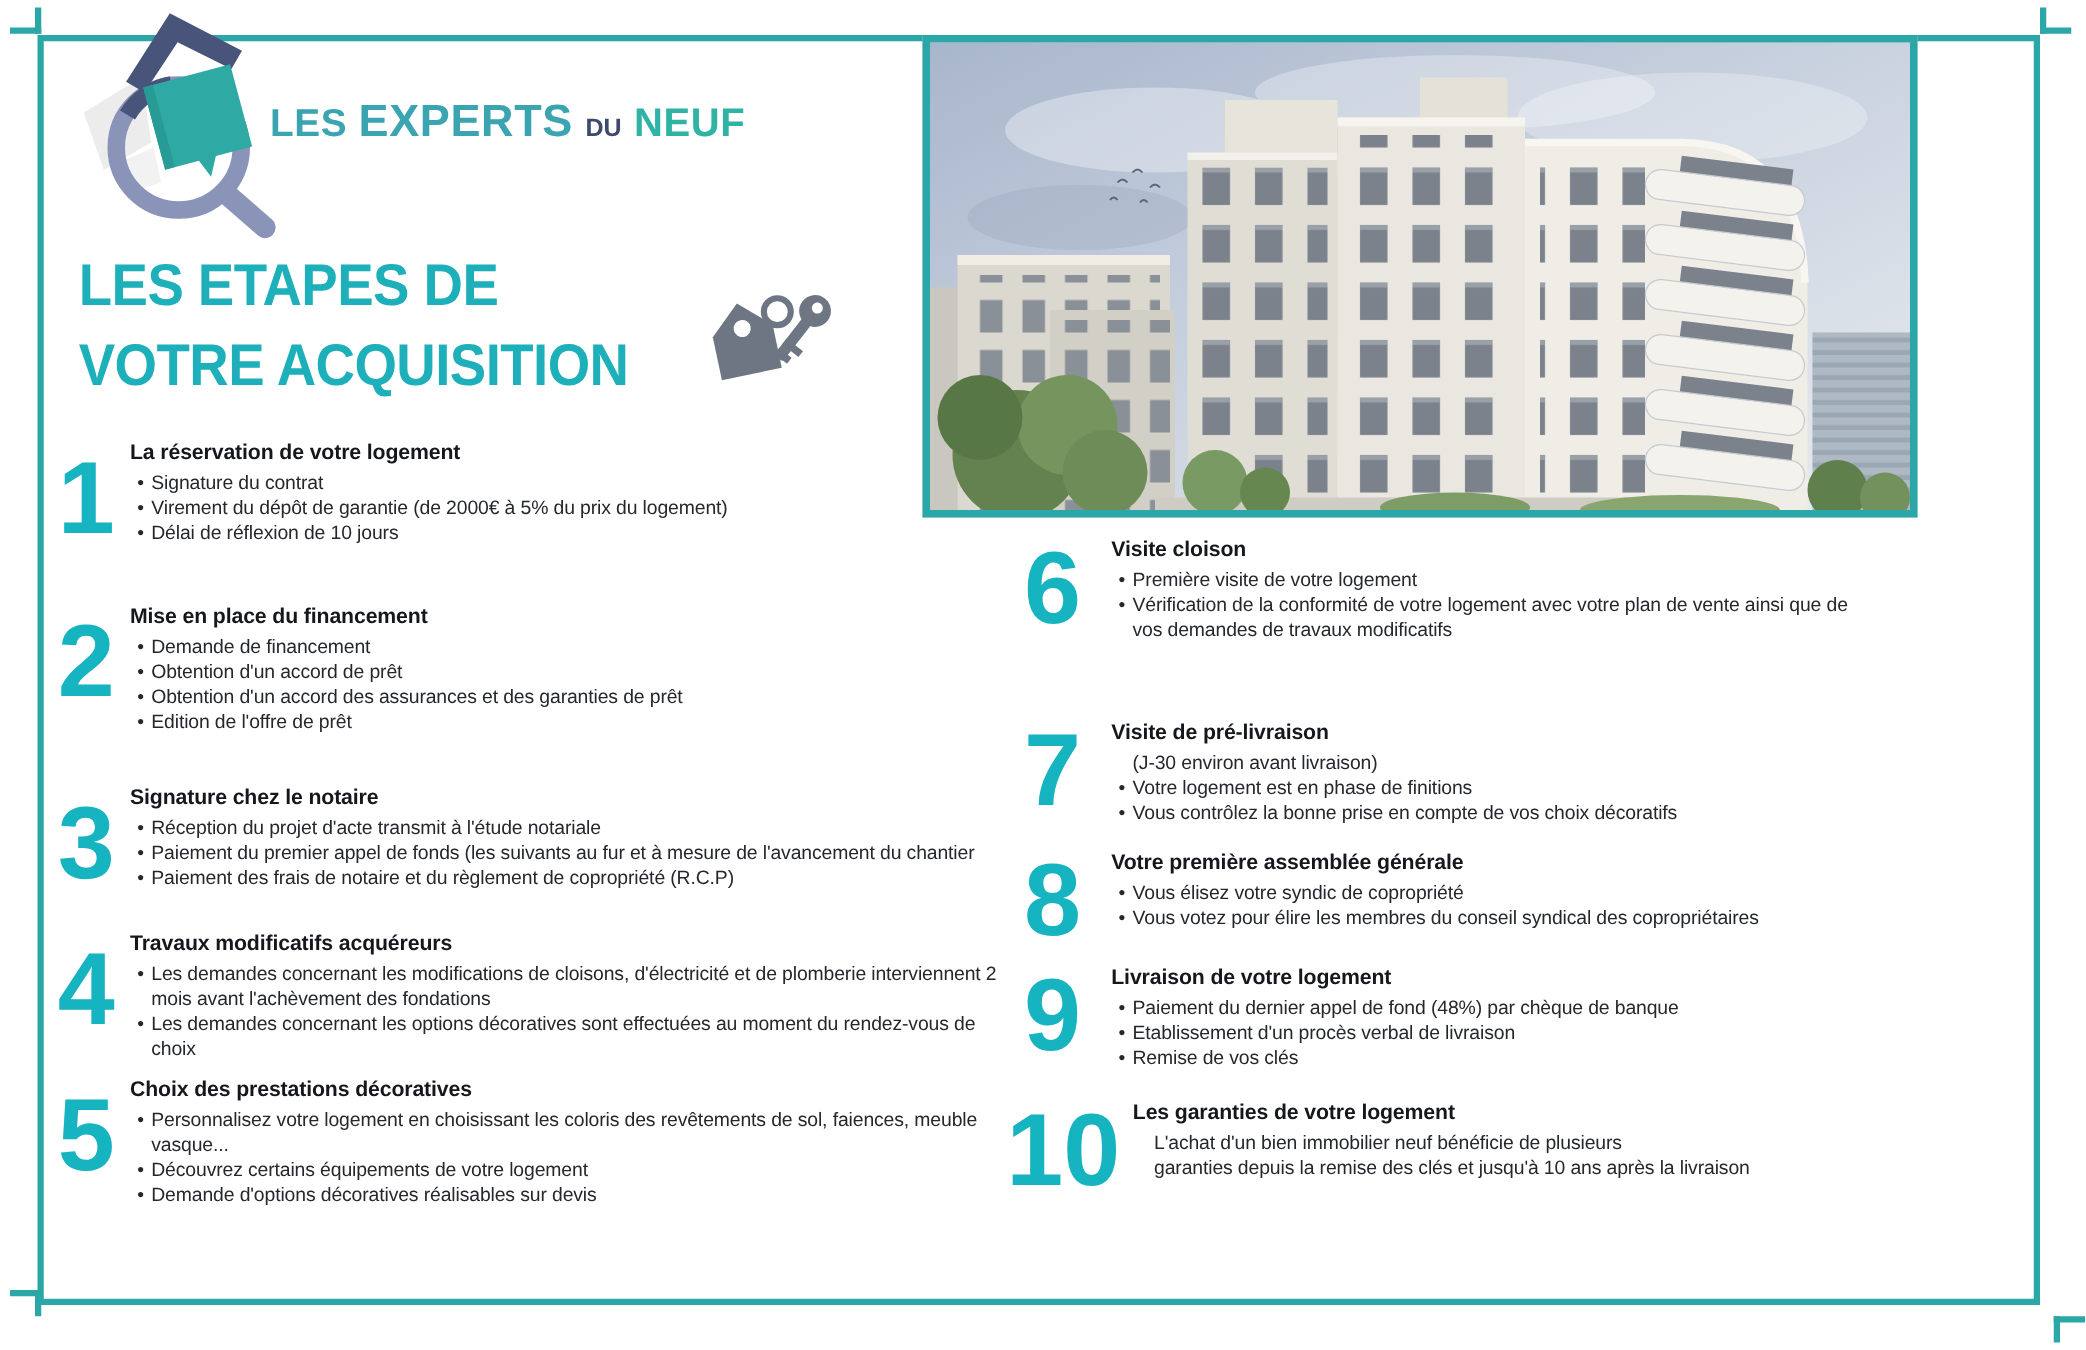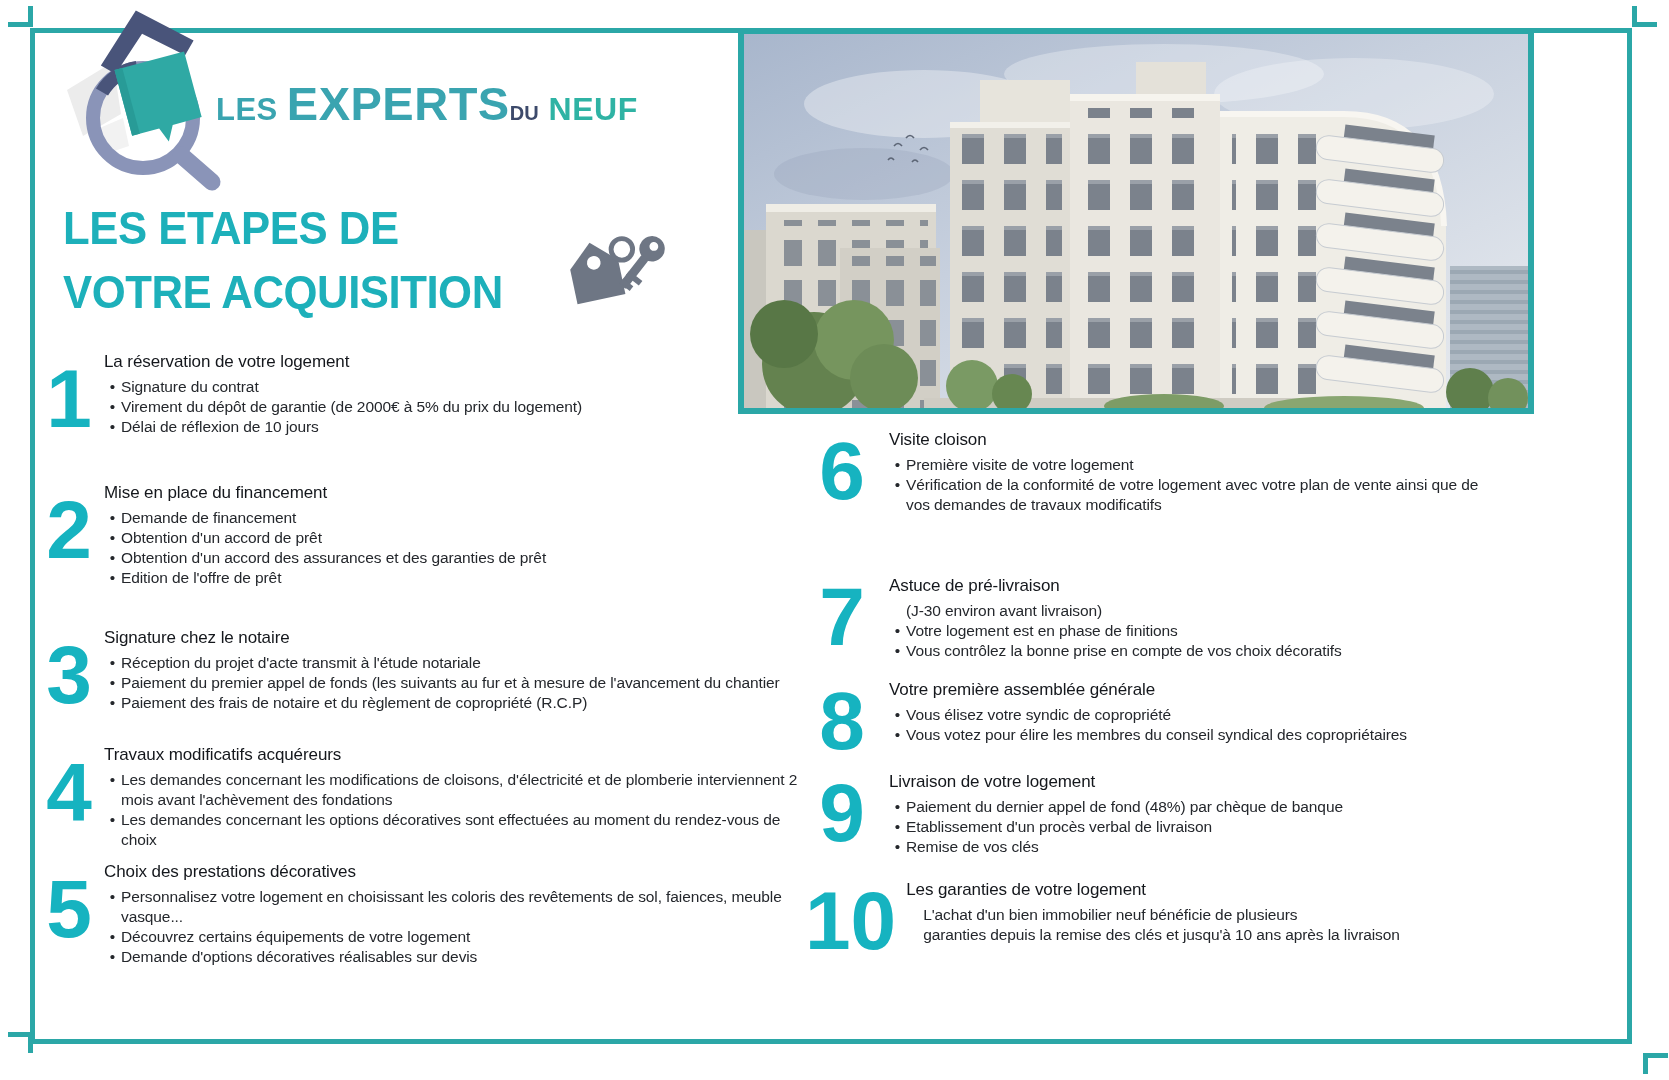--- a/index.html
+++ b/index.html
@@ -16,22 +16,22 @@
   .corner{position:absolute;width:20px;height:16px;border:0 solid var(--accent-teal,#2BA7A7);z-index:1}
   .corner.tl{left:8px;top:6px;border-right-width:5px;border-bottom-width:5px}
   .corner.tr{left:1632px;top:6px;border-left-width:5px;border-bottom-width:5px}
   .corner.bl{left:8px;top:1032px;border-right-width:5px;border-top-width:5px}
   .corner.br{left:1643px;top:1053px;border-left-width:5px;border-top-width:5px}
 
   
   .logo-mark{position:absolute;left:55px;top:2px;z-index:3}
   .logo-text{position:absolute;left:216px;top:76px;display:flex;align-items:baseline;z-index:3;white-space:nowrap}
   .logo-les{font-size:31px;font-weight:700;color:var(--logo-teal,#3AA4B0);letter-spacing:.5px}
-  .logo-experts{font-size:47px;font-weight:700;color:var(--logo-teal,#3AA4B0);margin-left:9px;letter-spacing:.5px}
-  .logo-du{font-size:20px;font-weight:700;color:var(--logo-navy,#3D4A6B);}
+  .logo-experts{font-size:36px;font-weight:700;color:var(--logo-teal,#3AA4B0);margin-left:9px;letter-spacing:.5px}
+  .logo-du{font-size:20px;font-weight:700;color:var(--logo-navy,#3D4A6B);margin-left:10px}
   .logo-neuf{font-size:32px;font-weight:700;color:var(--logo-green-teal,#2FB3A4);margin-left:10px;letter-spacing:.5px}
 
   
   .page-title{
     position:absolute;left:63px;top:196px;z-index:3;
     font-size:47px;font-weight:700;line-height:64px;letter-spacing:-.5px;
     color:var(--title-teal,#1DB0BA);
     transform:scaleX(.93);transform-origin:left top;white-space:nowrap;
   }
   .keys-icon{position:absolute;left:556px;top:220px;z-index:3}
@@ -48,21 +48,21 @@
   .steps-layer{position:absolute;inset:0;z-index:3}
   .step{position:absolute;display:flex}
   .step.left{left:40px}
   .step.right{left:805px}
   .step-number{font-weight:700;color:var(--number-teal,#16B3C0);text-align:center}
   .step.left  .step-number{flex:0 0 58px;font-size:82px;line-height:74px;margin-top:10px}
   .step.right .step-number{flex:0 0 74px;font-size:82px;line-height:74px;margin-top:4px}
   .step-body{margin-left:6px}
   .step.left  .step-body{width:708px}
   .step.right .step-body{width:616px;margin-left:10px}
-  .step-heading{font-size:17px;font-weight:400;color:#14171C;margin-bottom:5px;letter-spacing:-.1px}
+  .step-heading{font-size:17px;font-weight:700;color:#14171C;margin-bottom:5px;letter-spacing:-.1px}
   .step-item{display:flex;font-size:15.5px;line-height:20px;color:#24272C;letter-spacing:-.1px}
   .bullet{flex:0 0 17px;text-align:center}
   .item-text{flex:1}
 </style>
 </head>
 <body>
 
 <div class="frame"></div>
 <div class="corner tl"></div>
 <div class="corner tr"></div>
@@ -299,21 +299,21 @@
           </div>
           <div class="step-item">
             <span class="bullet">•</span>
             <span class="item-text">Vérification de la conformité de votre logement avec votre plan de vente ainsi que de vos demandes de travaux modificatifs</span>
           </div>
         </div>
       </div>
       <div class="step right" style="top: 576px;">
         <div class="step-number">7</div>
         <div class="step-body">
-          <div class="step-heading">Astuce de pré-livraison</div>
+          <div class="step-heading">Visite de pré-livraison</div>
           <div class="step-item">
             <span class="bullet"></span>
             <span class="item-text">(J-30 environ avant livraison)</span>
           </div>
           <div class="step-item">
             <span class="bullet">•</span>
             <span class="item-text">Votre logement est en phase de finitions</span>
           </div>
           <div class="step-item">
             <span class="bullet">•</span>

